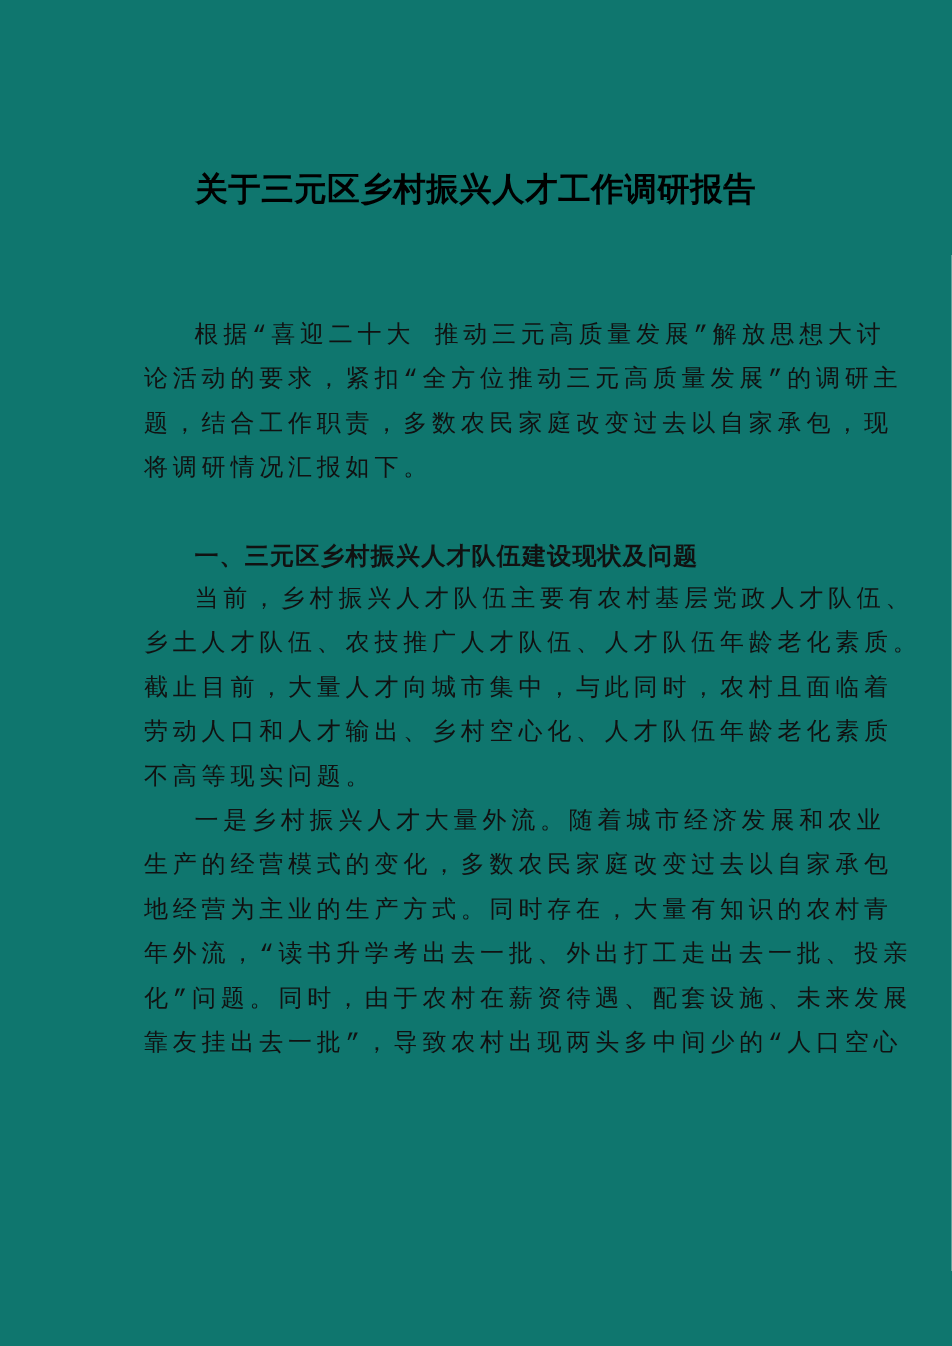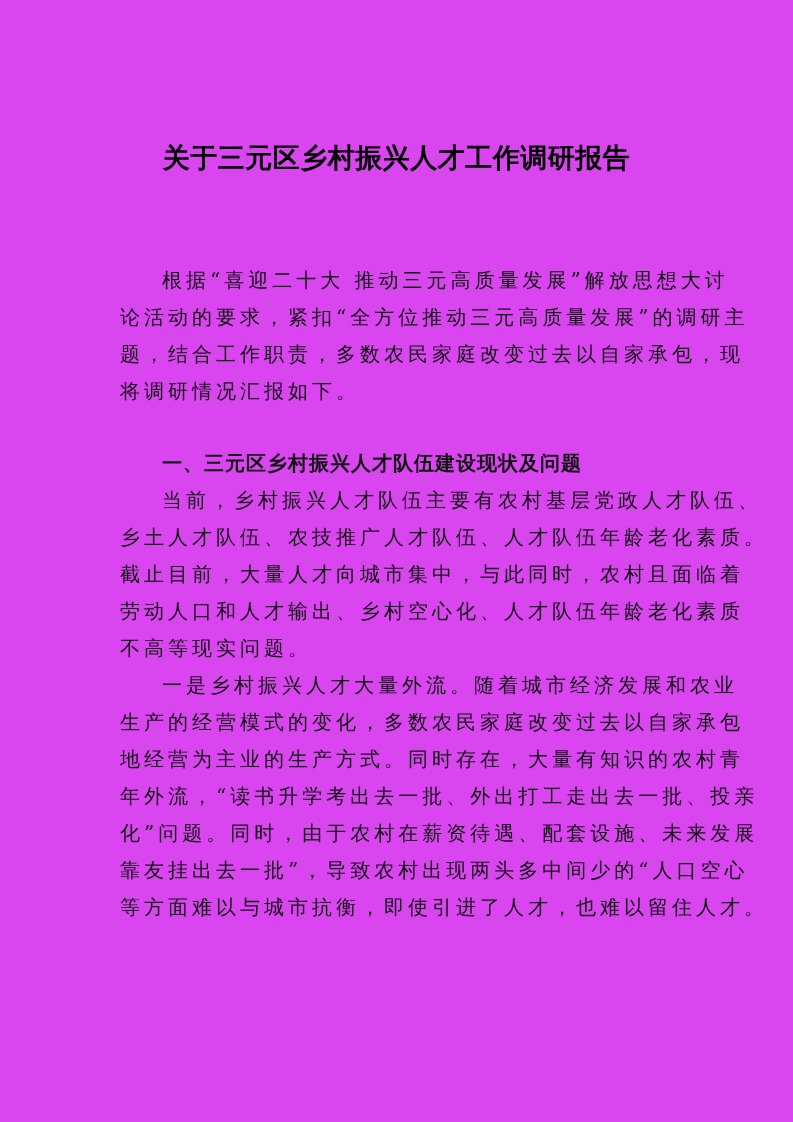--- a/index.html
+++ b/index.html
@@ -1,29 +1,29 @@
 <!DOCTYPE html>
 <html><head>
 <meta charset="utf-8">
 <style>
   html, body { margin: 0; padding: 0; background: #ffffff; }
   body { width: 793px; height: 1122px; position: relative; overflow: hidden; }
-  .page { position: absolute; left: 0; top: 0; width: 793px; height: 1122px; background: #d946ef; }
+  .page { position: absolute; left: 0; top: 0; width: 793px; height: 1122px; background: #0f766e; }
   .title {
     position: absolute; left: 0; top: 140px; width: 793px; text-align: center;
     font-family: "DejaVu Sans", "Liberation Sans", sans-serif;
     font-weight: bold; font-size: 27px; color: #000; letter-spacing: 0.5px;
   }
   .body {
     position: absolute; left: 120px; top: 262px; width: 560px;
     font-family: "DejaVu Serif", "Liberation Serif", serif;
     font-size: 20px; line-height: 37px; color: #111;
     letter-spacing: 4px;
   }
-  .line { height: 37px; white-space: nowrap; overflow: visible; }
+  .line { height: 37px; white-space: nowrap; overflow: visible; font-family: Liberation Mono, monospace; }
   .indent { padding-left: 42px; }
   .heading {
     font-family: "DejaVu Sans", "Liberation Sans", sans-serif;
     font-weight: bold; letter-spacing: 1px; margin-top: 35px;
   }
 </style>
 </head>
 <body>
 
 <div class="page">
@@ -50,17 +50,16 @@
       <div class="line">不高等现实问题。</div>
     </div>
 
     <div>
       <div class="line indent">一是乡村振兴人才大量外流。随着城市经济发展和农业</div>
       <div class="line">生产的经营模式的变化，多数农民家庭改变过去以自家承包</div>
       <div class="line">地经营为主业的生产方式。同时存在，大量有知识的农村青</div>
       <div class="line">年外流，“读书升学考出去一批、外出打工走出去一批、投亲</div>
       <div class="line">化”问题。同时，由于农村在薪资待遇、配套设施、未来发展</div>
       <div class="line">靠友挂出去一批”，导致农村出现两头多中间少的“人口空心</div>
-      <div class="line">等方面难以与城市抗衡，即使引进了人才，也难以留住人才。</div>
     </div>
 
   </div>
 </div>
 
 </body></html>

